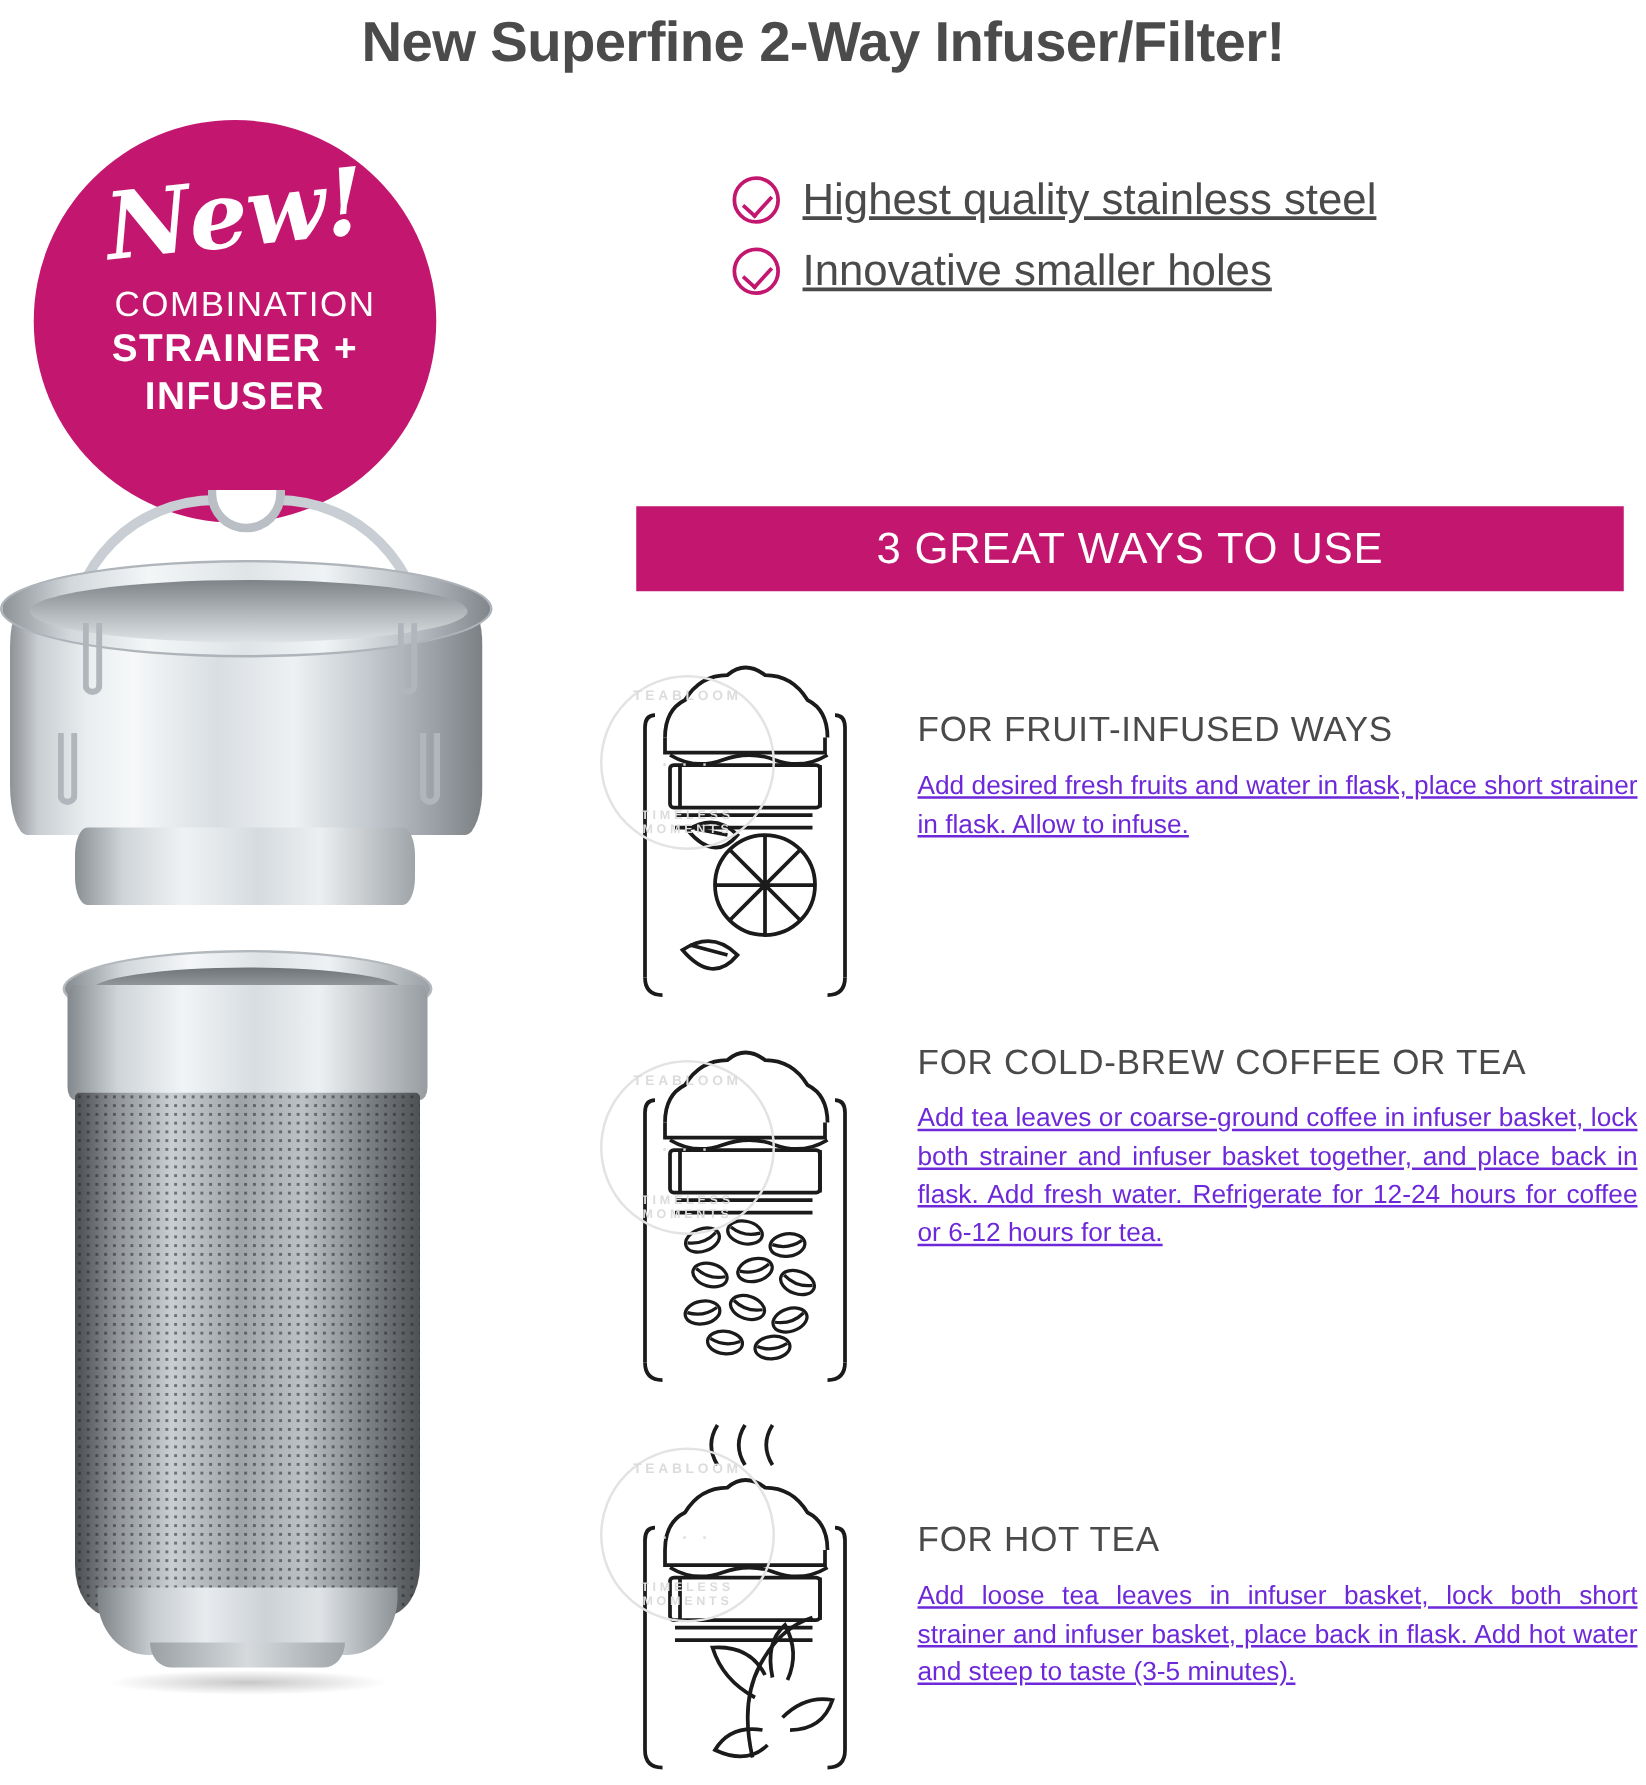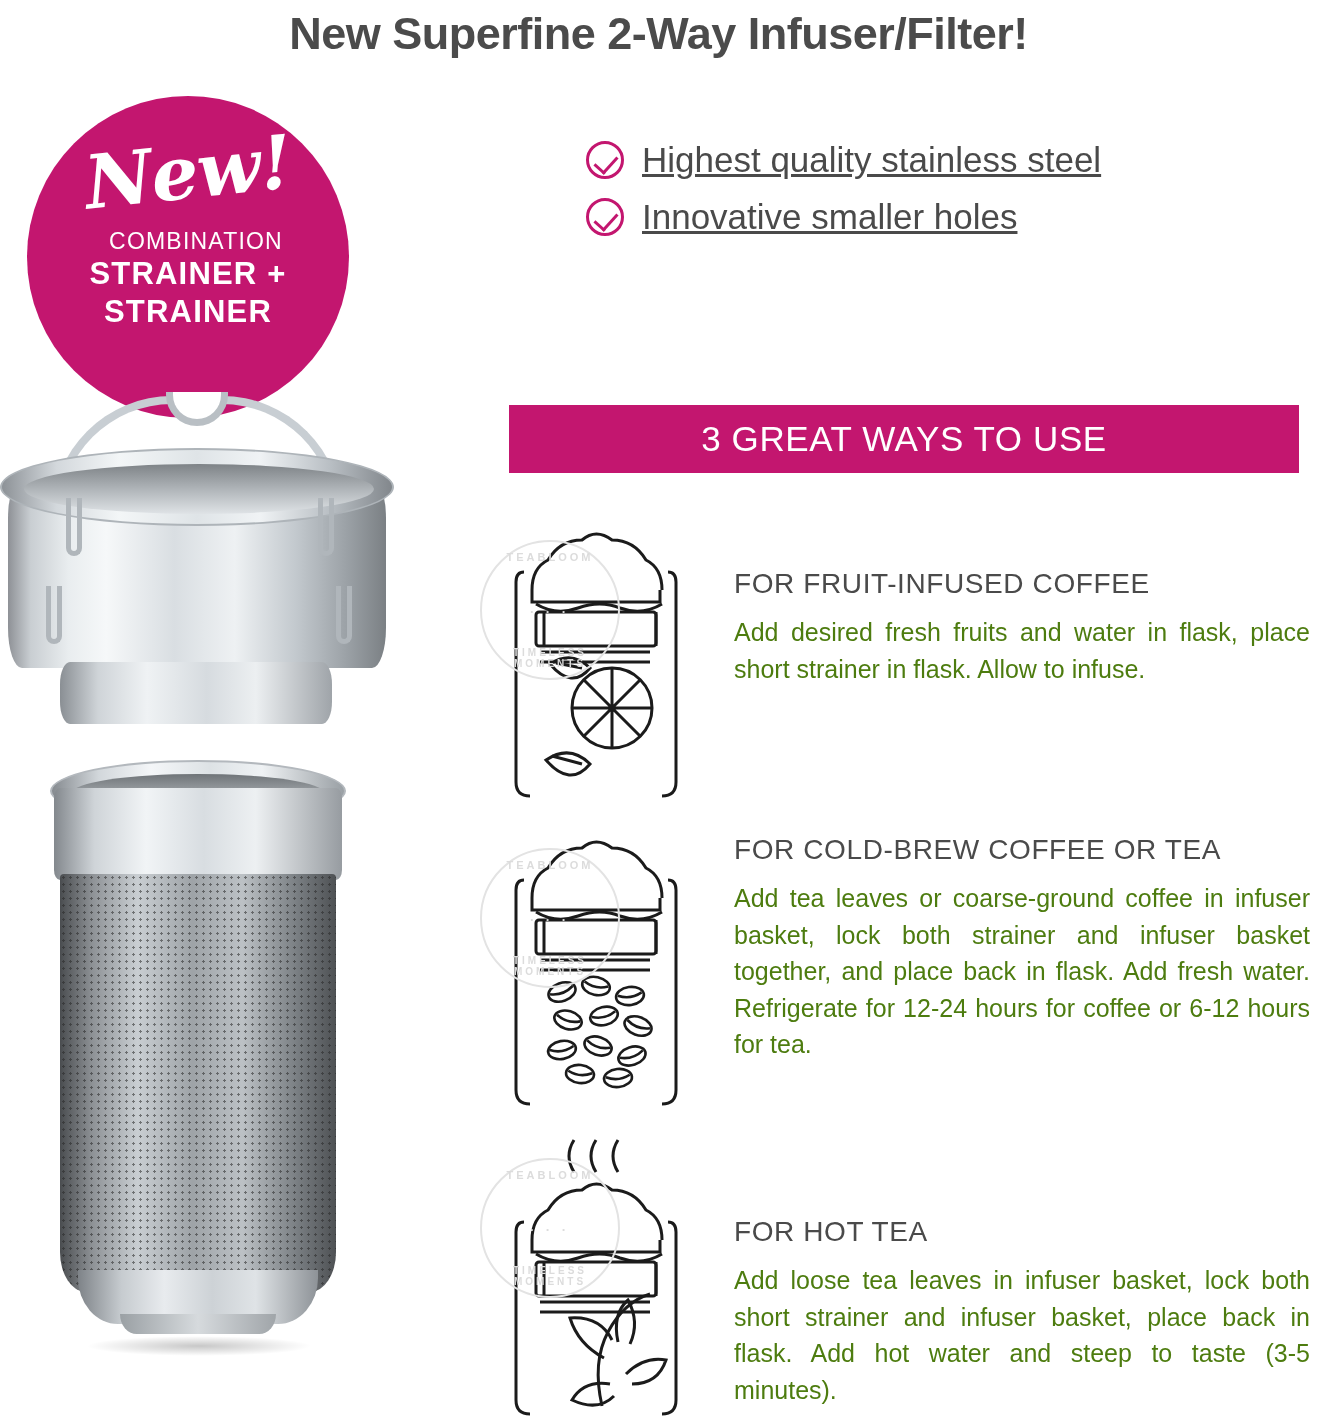--- a/index.html
+++ b/index.html
@@ -45,21 +45,21 @@
     font-family: "DejaVu Serif", serif;
     font-style: italic;
     font-size: 74px;
     font-weight: bold;
     letter-spacing: -1px;
     line-height: 1.05;
     transform: rotate(-6deg);
   }
   .badge-l1 {
     margin-top: 16px;
-    font-size: 23px;
+    font-size: 28px;
     letter-spacing: 1.2px;
     font-weight: 400;
     padding-left: 16px;
   }
   .badge-l2 {
     font-size: 31px;
     letter-spacing: 1.2px;
     font-weight: bold;
     line-height: 1.22;
   }
@@ -286,41 +286,42 @@
     padding-left: 14px;
     padding-top: 48px;
   }
   .use-title {
     font-size: 28px;
     letter-spacing: 0.6px;
     color: #4a4a4a;
     margin-bottom: 14px;
   }
   .use-body {
-    font-size: 25px;
+    font-size: 21px;
     line-height: 1.46;
-    color: #4d7c0f;
+    color: #6d28d9;
     text-align: justify;
+    text-decoration: underline;
   }
   .use-row.r1 .use-text { padding-top: 56px; }
   .use-row.r2 .use-text { padding-top: 14px; }
   .use-row.r3 .use-text { padding-top: 86px; }
 </style>
 </head>
 <body>
 
 <div class="page">
 
   <div class="headline">New Superfine 2-Way Infuser/Filter!</div>
 
   <div class="badge">
     <div class="badge-script">New!</div>
     <div class="badge-l1">COMBINATION</div>
     <div class="badge-l2">STRAINER +</div>
-    <div class="badge-l2">STRAINER</div>
+    <div class="badge-l2">INFUSER</div>
   </div>
 
   <div class="product">
     <div class="handle"></div>
     <div class="handle-notch"></div>
     <div class="lid-body"></div>
     <div class="lid-rim">
       <div class="lid-rim-inner"></div>
     </div>
     <div class="clip l1"></div>
@@ -371,21 +372,21 @@
           <path d="M70 140 h110 M70 150 h110"></path>
           <circle cx="142" cy="196" r="40"></circle>
           <path d="M142 156 v80 M102 196 h80 M114 168 l56 56 M170 168 l-56 56"></path>
           <path d="M80 152 q22 -14 40 4 q-18 22 -40 -4 Z"></path>
           <path d="M76 248 q24 -16 44 4 q-20 24 -44 -4 Z"></path>
           <path d="M86 151 l26 5 M82 244 l30 8"></path>
         </g>
       </svg>
     </div>
     <div class="use-text">
-      <div class="use-title">FOR FRUIT-INFUSED COFFEE</div>
+      <div class="use-title">FOR FRUIT-INFUSED WAYS</div>
       <div class="use-body">Add desired fresh fruits and water in flask, place short strainer in flask. Allow to infuse.</div>
     </div>
   </div>
 
   <div class="use-row r2">
     <div class="use-icon">
       <div class="wm">
         <span class="wm-top">TEABLOOM</span>
         <span class="wm-mid">· · ·</span>
         <span class="wm-bot">TIMELESS MOMENTS</span>

